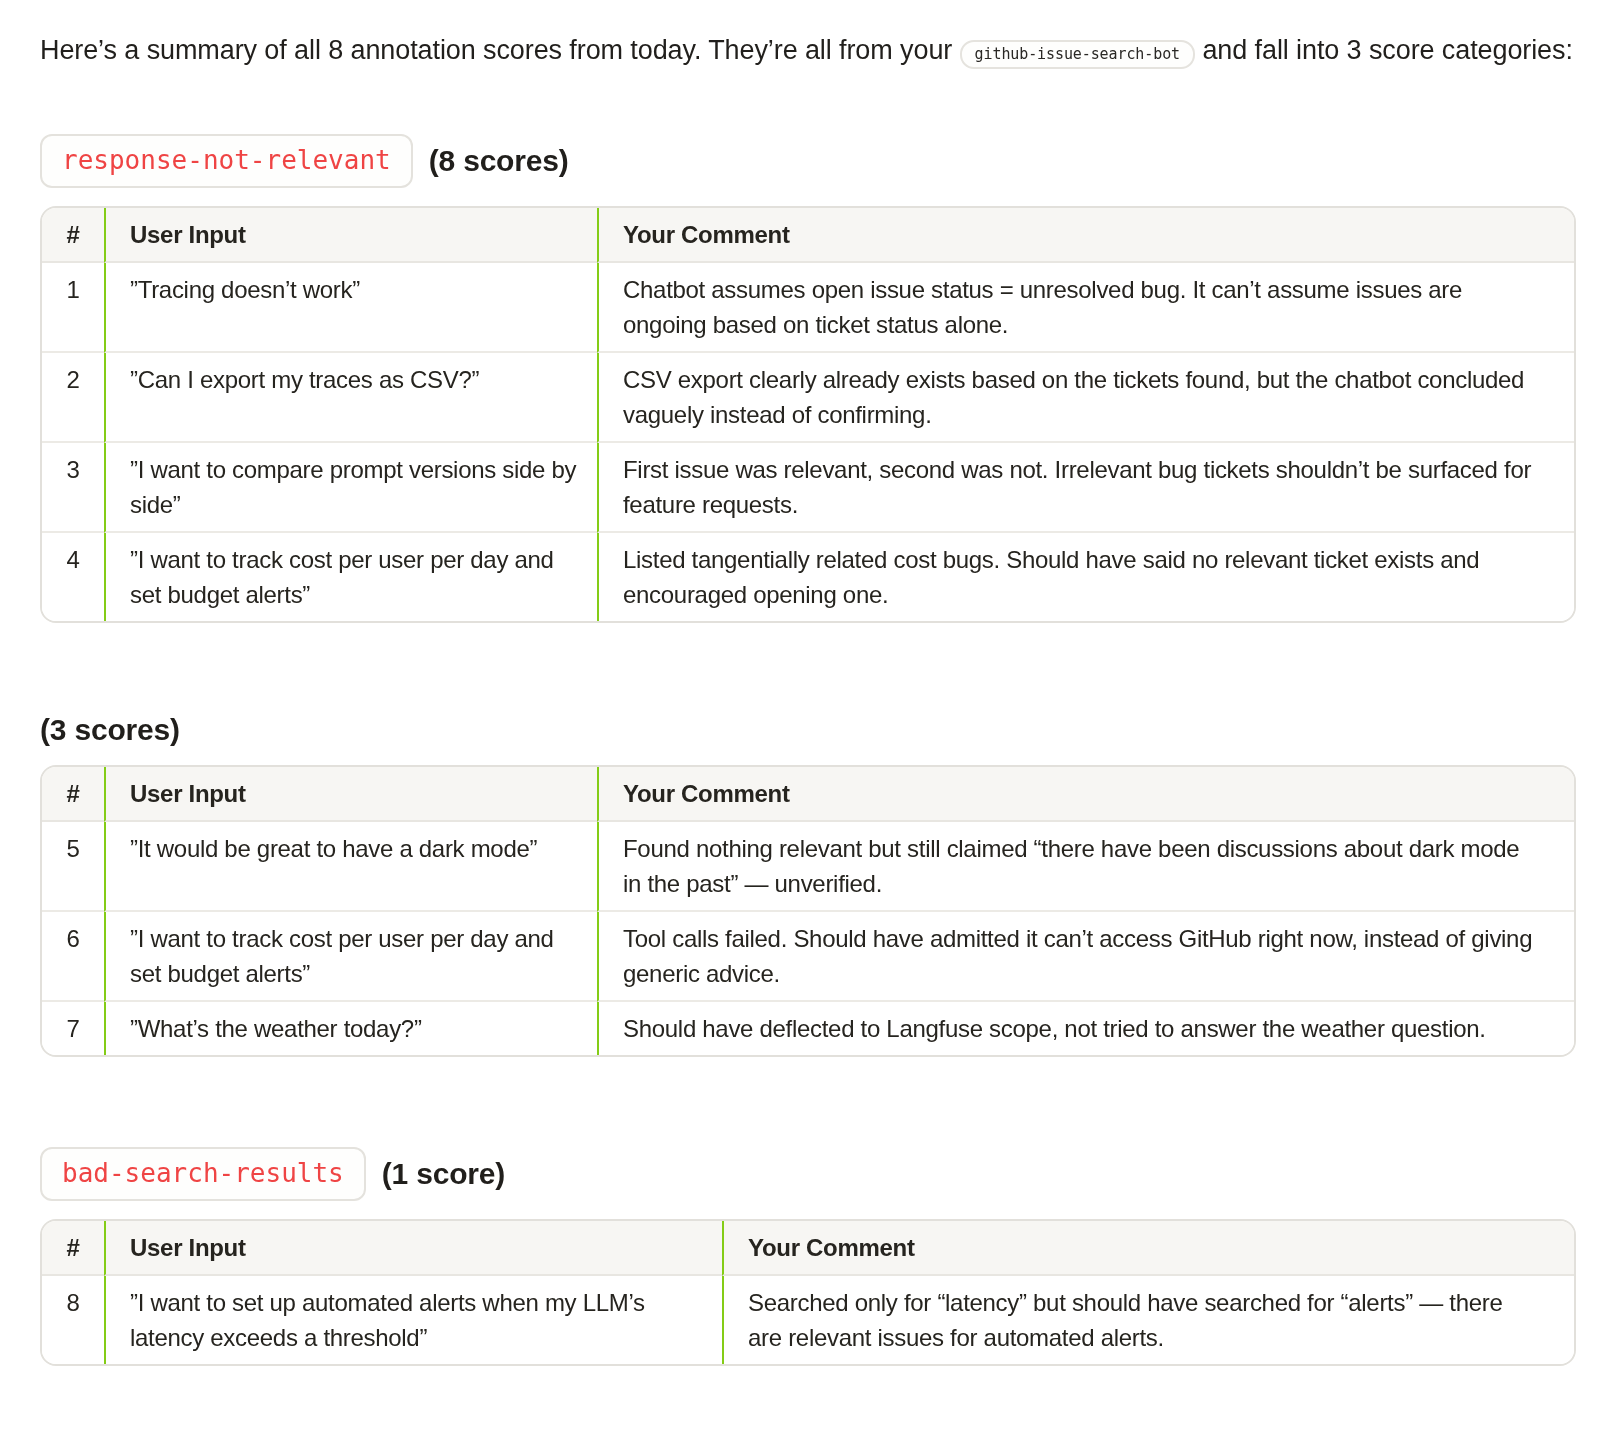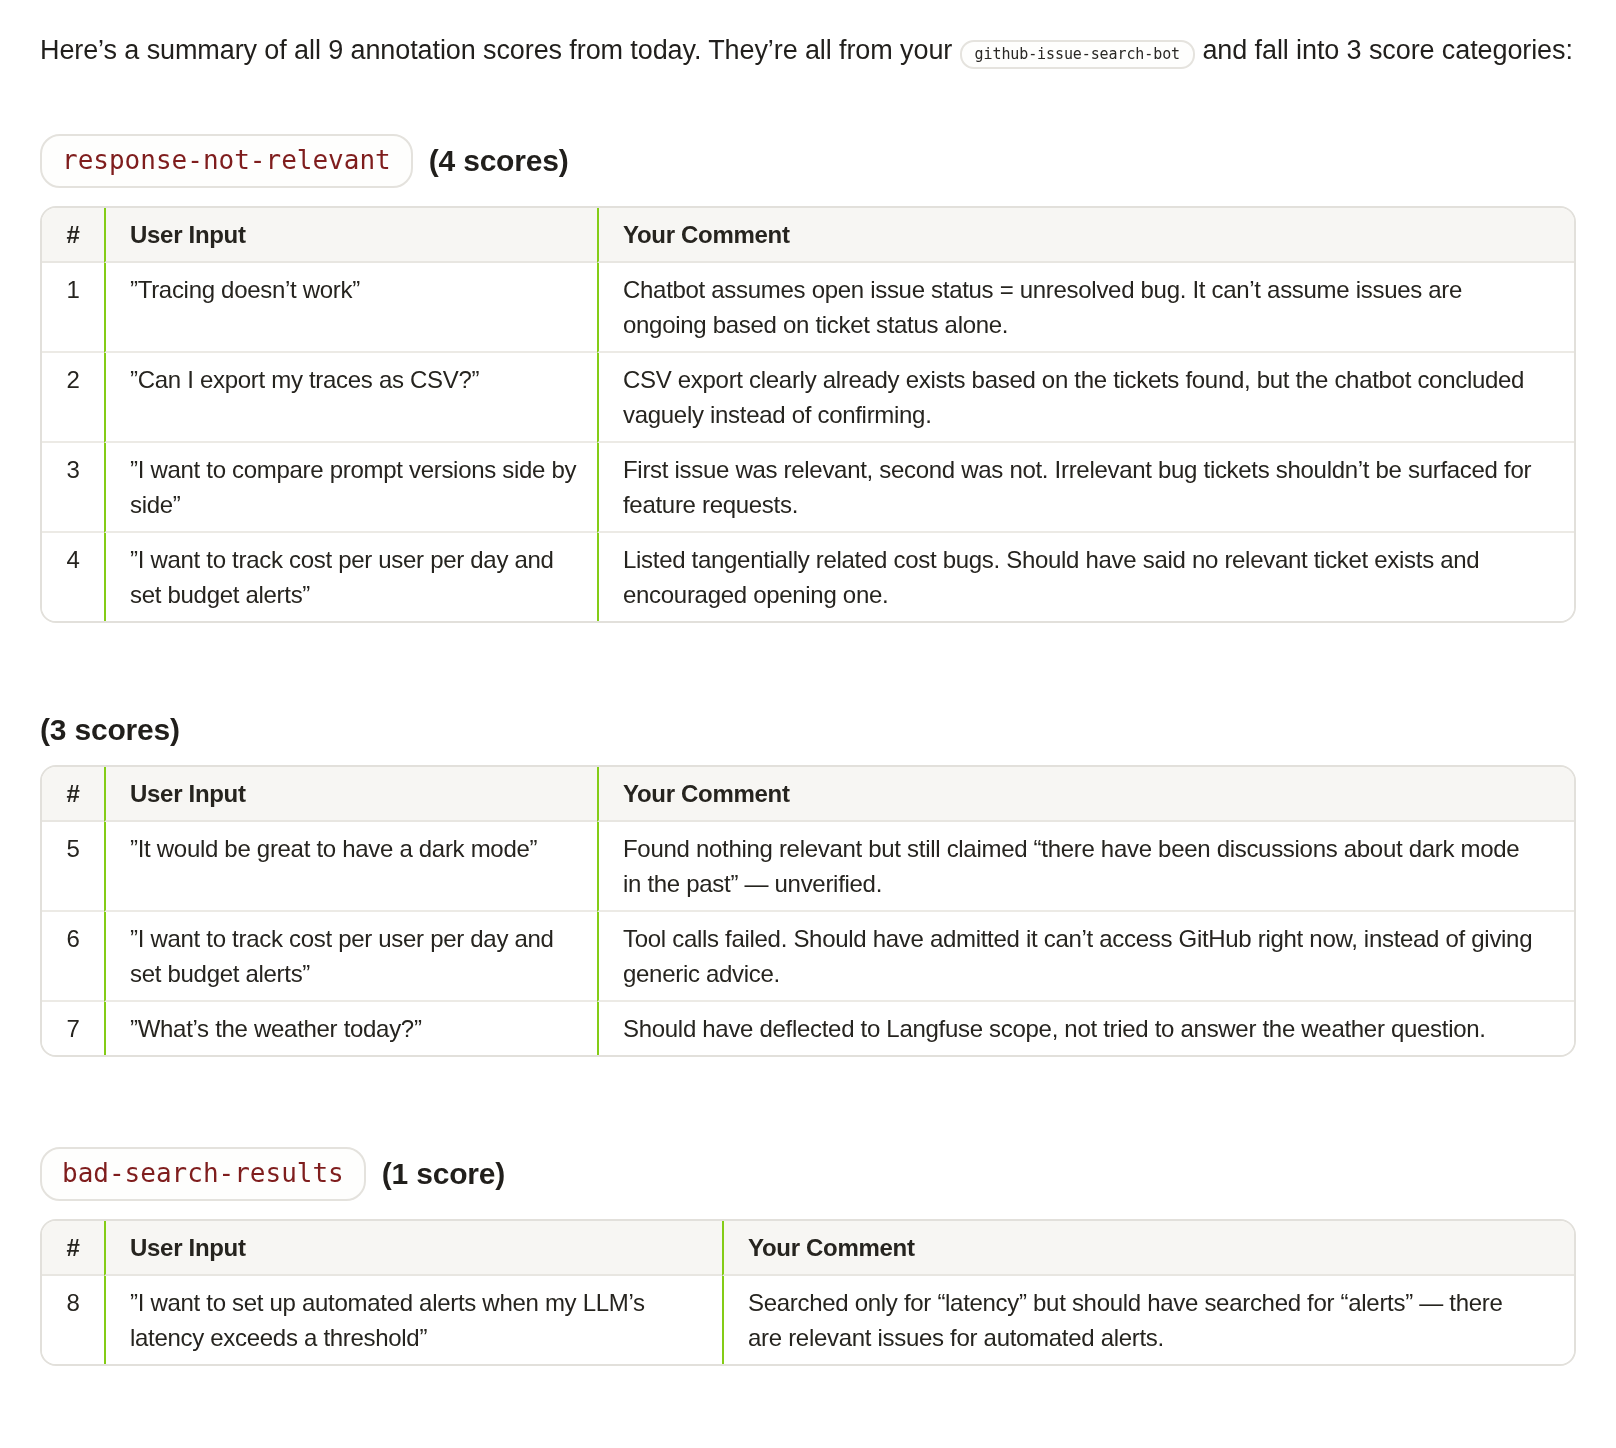--- a/index.html
+++ b/index.html
@@ -33,23 +33,23 @@
     display: flex;
     align-items: center;
     gap: 16px;
   }
   .section-heading .cat-pill {
     font-family: "DejaVu Sans Mono", monospace;
     font-size: 26px;
     font-weight: 400;
     background: #fefefd;
     border: 2px solid #e4e2dd;
-    border-radius: 20px;
+    border-radius: 12px;
     padding: 9px 20px 11px 20px;
-    color: #7f1d1d;
+    color: #ef4444;
     white-space: nowrap;
   }
   .section-heading .count {
     font-size: 30px;
     font-weight: 700;
     letter-spacing: -0.2px;
   }
   .table-wrap {
     margin-top: 18px;
     border: 2px solid #e2e0db;
@@ -86,26 +86,26 @@
   th + th, td + td { border-left: 2px solid #84cc16; }
   th.num, td.num { text-align: center; padding-left: 4px; padding-right: 4px; }
   table.t12 td.input { padding-right: 20px; }
   table.t12 td.comment { padding-right: 41px; }
   table.t3 td.input { padding-right: 28px; }
   table.t3 td.comment { padding-right: 32px; }
 </style>
 </head>
 <body>
 
-<p class="intro"><span>Here’s a summary of all 9 annotation scores from today. They’re all from your </span><code class="code-pill">github-issue-search-bot</code><span> and fall into 3 score categories:</span></p>
+<p class="intro"><span>Here’s a summary of all 8 annotation scores from today. They’re all from your </span><code class="code-pill">github-issue-search-bot</code><span> and fall into 3 score categories:</span></p>
 
 <section class="score-section first">
   <h2 class="section-heading">
     <span class="cat-pill">response-not-relevant</span>
-    <span class="count">(4 scores)</span>
+    <span class="count">(8 scores)</span>
   </h2>
   <div class="table-wrap">
     <table class="t12">
       <colgroup>
           <col class="col-num">
           <col class="col-input">
           <col class="col-comment">
         </colgroup>
       <thead>
         <tr>

